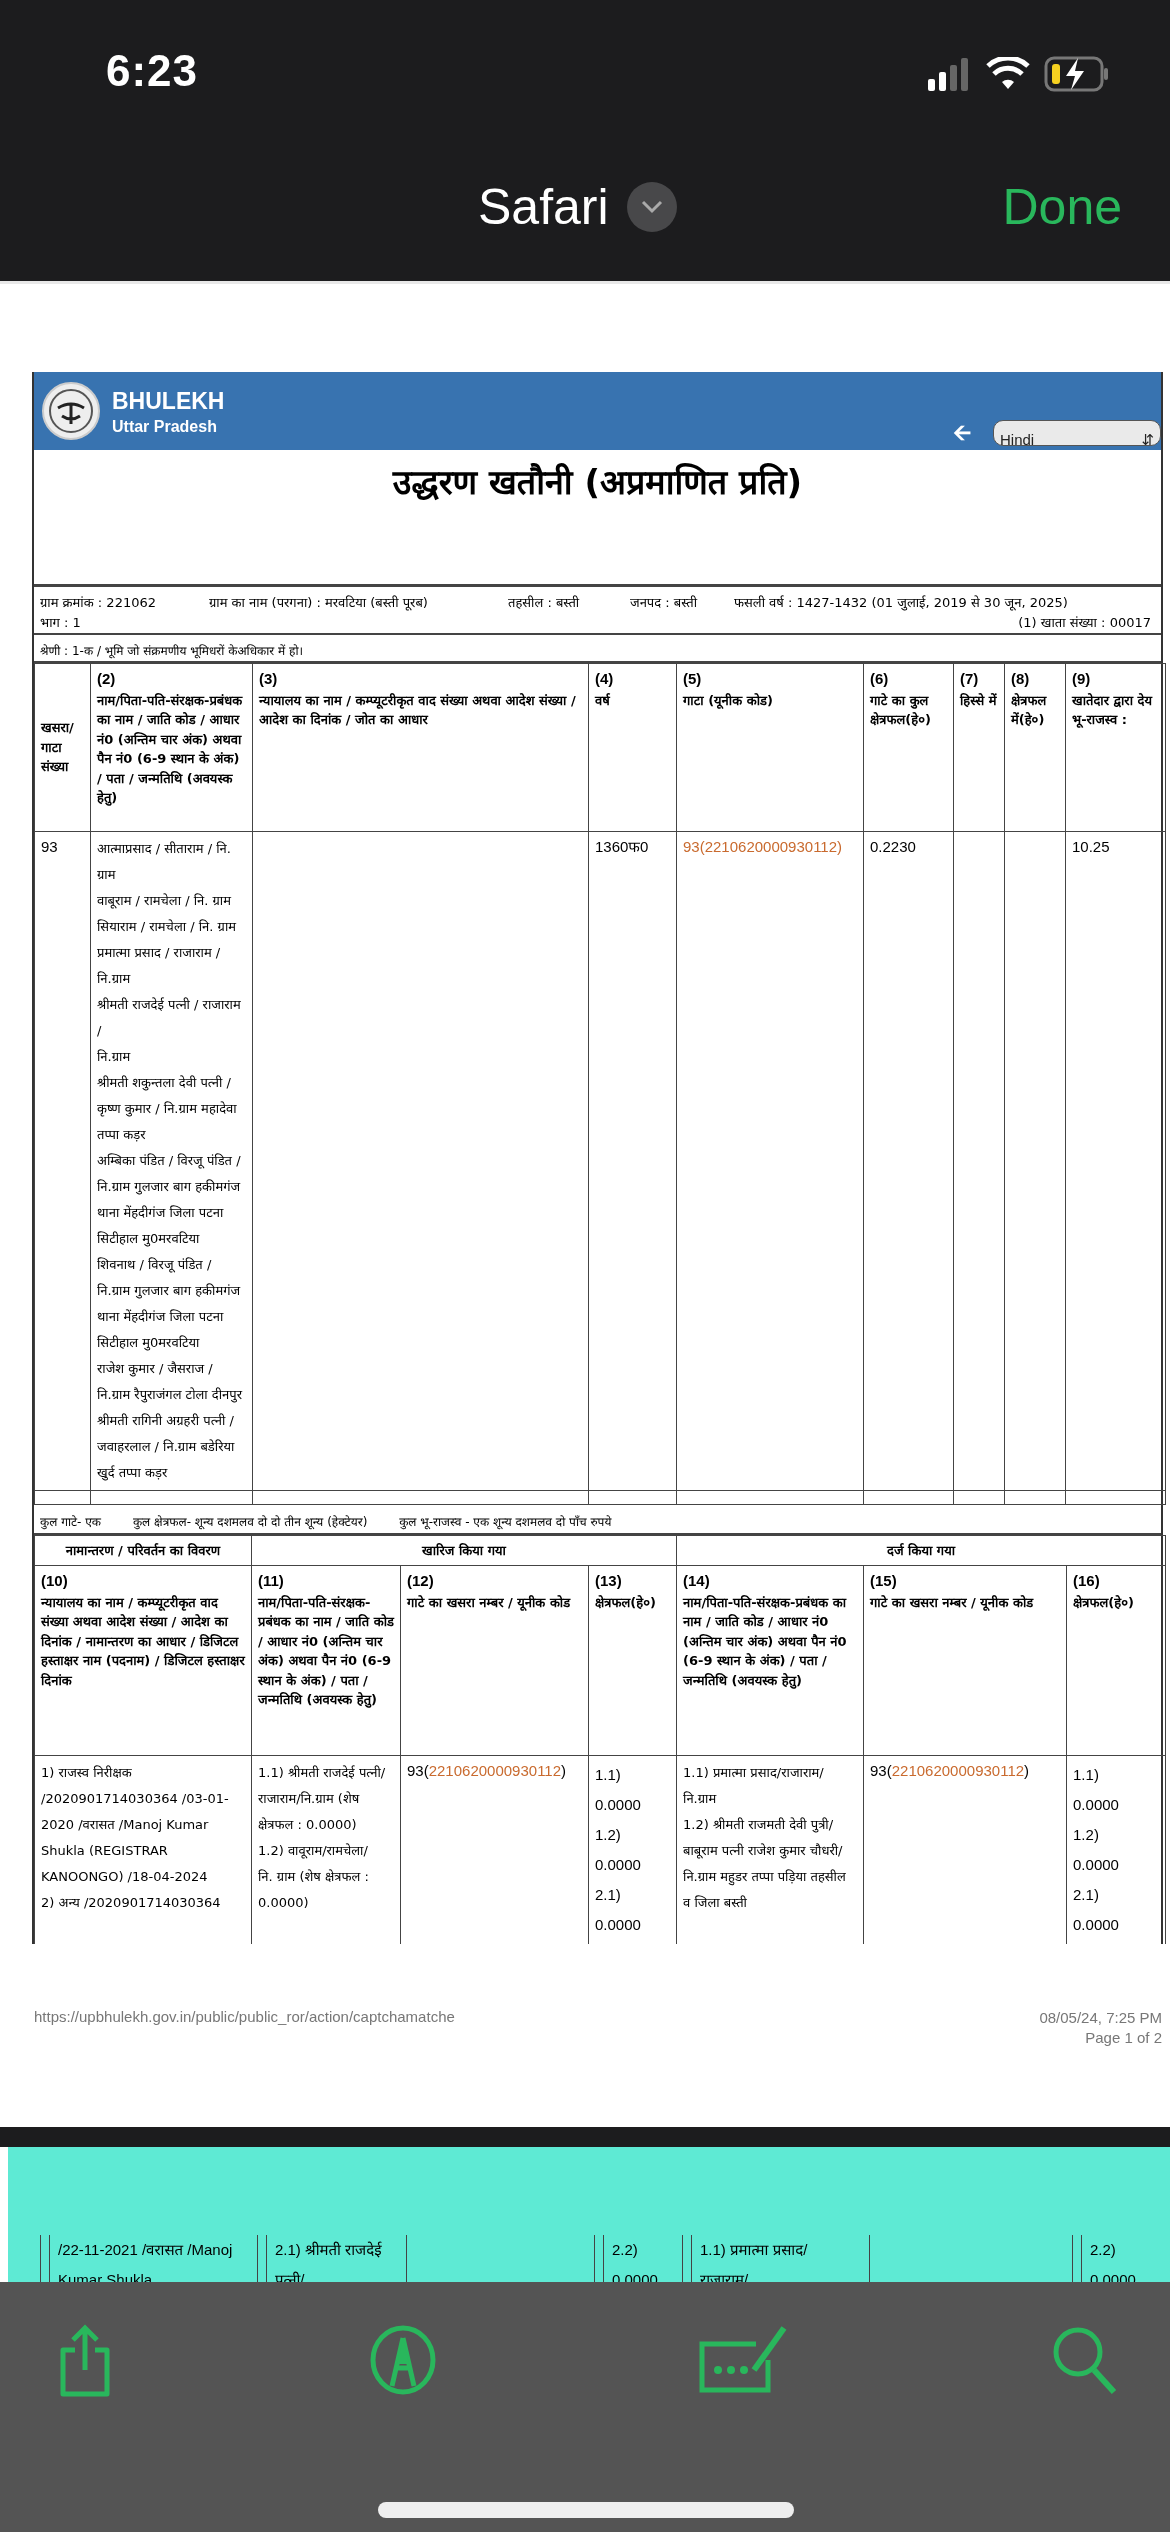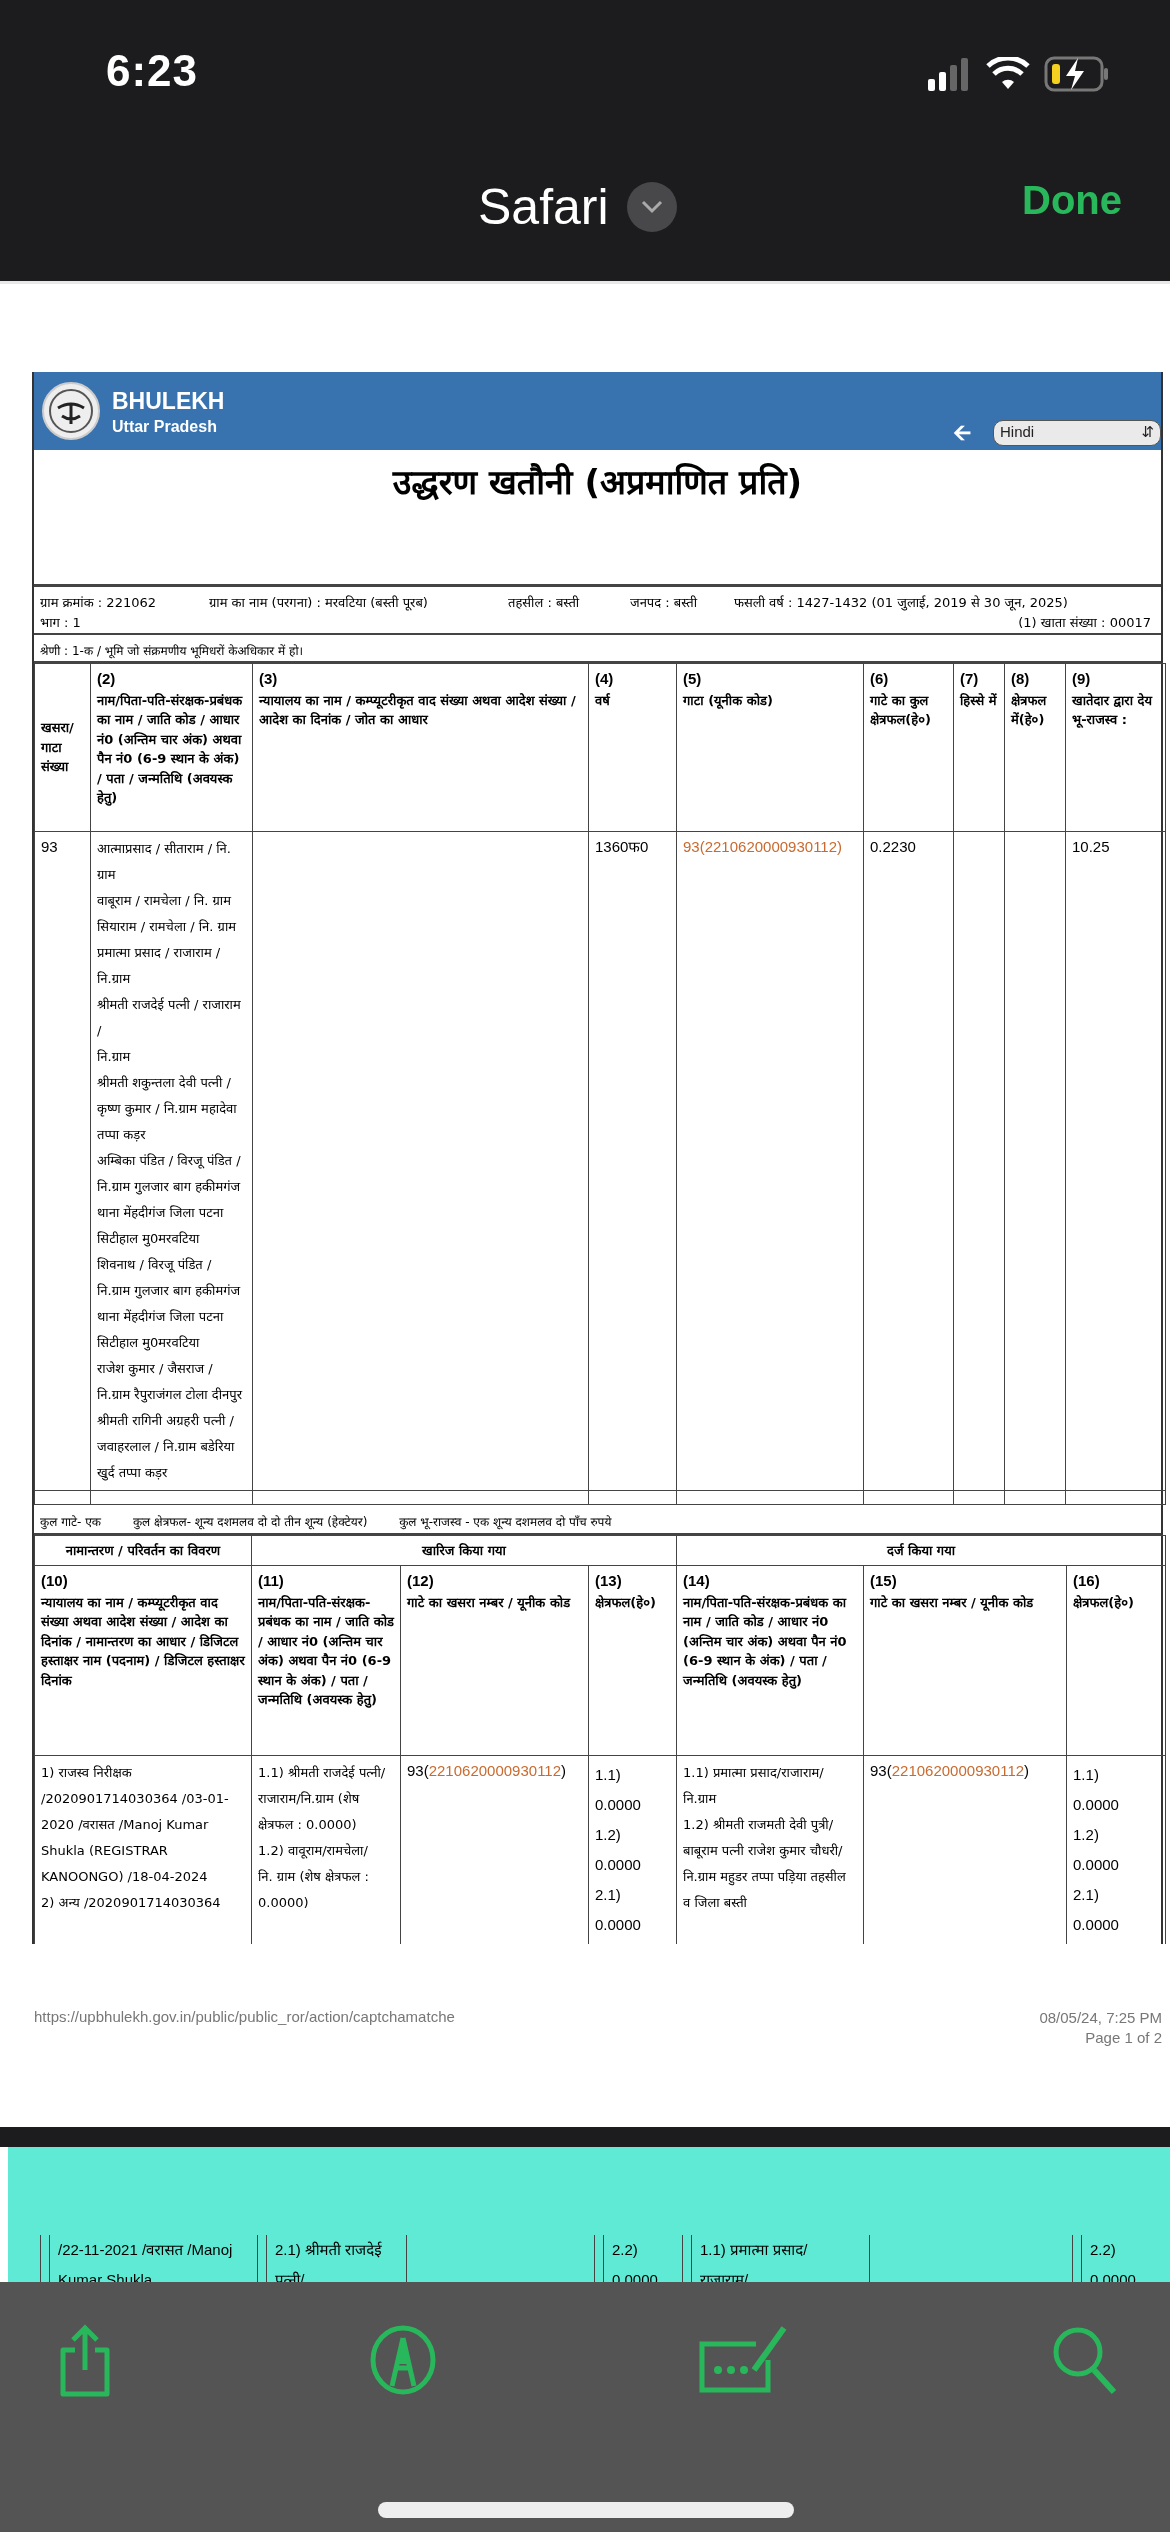--- a/index.html
+++ b/index.html
@@ -3,29 +3,29 @@
 <meta charset="utf-8">
 <style>
 *{box-sizing:border-box;margin:0;padding:0}
 html,body{width:1170px;height:2532px;overflow:hidden;background:#fff;font-family:"Liberation Sans",sans-serif}
 .statusbar{position:absolute;left:0;top:0;width:1170px;height:140px;background:#1c1c1e;color:#fff}
 .time{position:absolute;left:106px;top:46px;font-size:44px;font-weight:600;letter-spacing:1px}
 .sys-icons{position:absolute;right:60px;top:56px;display:flex;align-items:center;gap:14px}
 .navbar{position:absolute;left:0;top:140px;width:1170px;height:144px;background:#1c1c1e;border-bottom:3px solid #e8e8e8}
 .nav-title{position:absolute;left:478px;top:38px;font-size:50px;color:#fff;font-weight:500;display:flex;align-items:center;gap:18px}
 .nav-chev{width:50px;height:50px;border-radius:50%;background:#48484a;display:flex;align-items:center;justify-content:center}
-.done{position:absolute;right:48px;top:38px;font-size:40px;color:#29b75c;font-weight:700}
+.done{position:absolute;right:48px;top:38px;font-size:50px;color:#29b75c;font-weight:400}
 .page{position:absolute;left:0;top:284px;width:1170px;height:1825px;background:#fff}
 .doc{position:absolute;left:32px;top:88px;width:1131px;border-left:2px solid #333;border-right:2px solid #333}
 .bhulekh-bar{height:78px;background:#3873b0;position:relative;color:#fff}
 .logo{position:absolute;left:8px;top:10px;width:58px;height:58px;border-radius:50%;background:#eee;border:2px solid #ccc;display:flex;align-items:center;justify-content:center}
 .brand{position:absolute;left:78px;top:16px;font-weight:bold;font-size:23px}
 .brand-sub{position:absolute;left:78px;top:46px;font-weight:bold;font-size:16px}
 .back-arrow{position:absolute;right:190px;top:44px;font-size:22px;font-weight:bold}
-.lang{position:absolute;right:0;top:48px;width:168px;height:26px;border-radius:10px;background:#eaeaea;border:1px solid #555;color:#222;font-size:15px;padding:2px 6px;display:flex;justify-content:space-between}
+.lang{position:absolute;right:0;top:48px;width:168px;height:26px;border-radius:10px;background:#eaeaea;border:1px solid #555;color:#222;font-size:15px;padding:10px 6px;display:flex;justify-content:space-between}
 .title-block{border-bottom:3px solid #444;text-align:center;height:137px;position:relative}
 .doc-title{position:absolute;left:0;right:0;top:8px;font-size:34px;font-weight:bold;font-family:"DejaVu Sans",sans-serif}
 .doc-date{position:absolute;left:0;right:0;top:74px;font-size:19px;font-weight:bold}
 .meta{height:48px;font-size:13px;font-family:"DejaVu Sans",sans-serif;position:relative;border-bottom:2px solid #444}
 .meta span{position:absolute;white-space:nowrap}
 .shreni{height:28px;font-size:12px;font-family:"DejaVu Sans",sans-serif;padding:7px 6px;border-bottom:2px solid #444}
 table{border-collapse:collapse;width:100%;table-layout:fixed}
 td,th{border:1.5px solid #444;vertical-align:top;font-size:13px;font-family:"DejaVu Sans",sans-serif;padding:4px 6px;text-align:left;font-weight:normal;line-height:1.5}
 th.grp{text-align:center;height:30px;vertical-align:middle;font-weight:bold;font-size:13px}
 .hd{font-weight:bold;font-size:13px}

